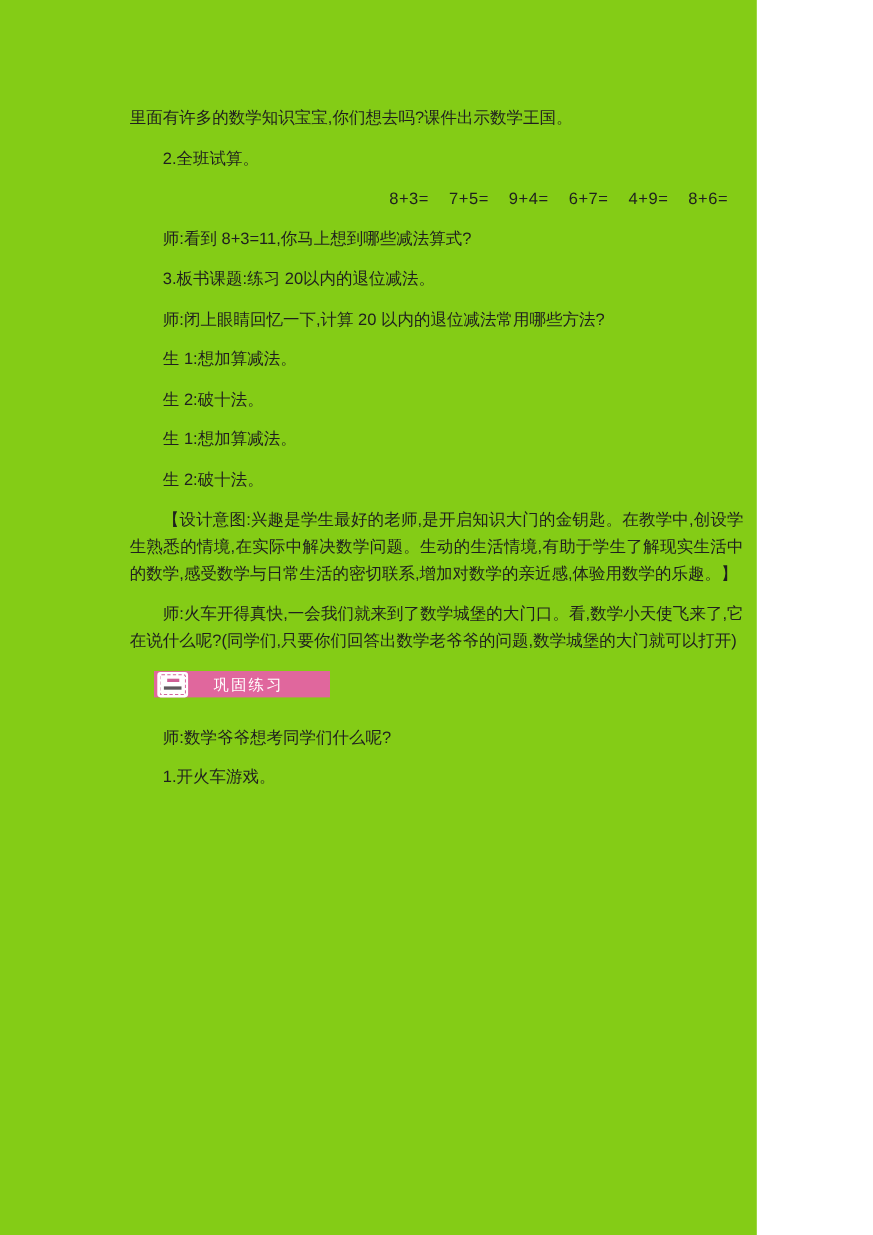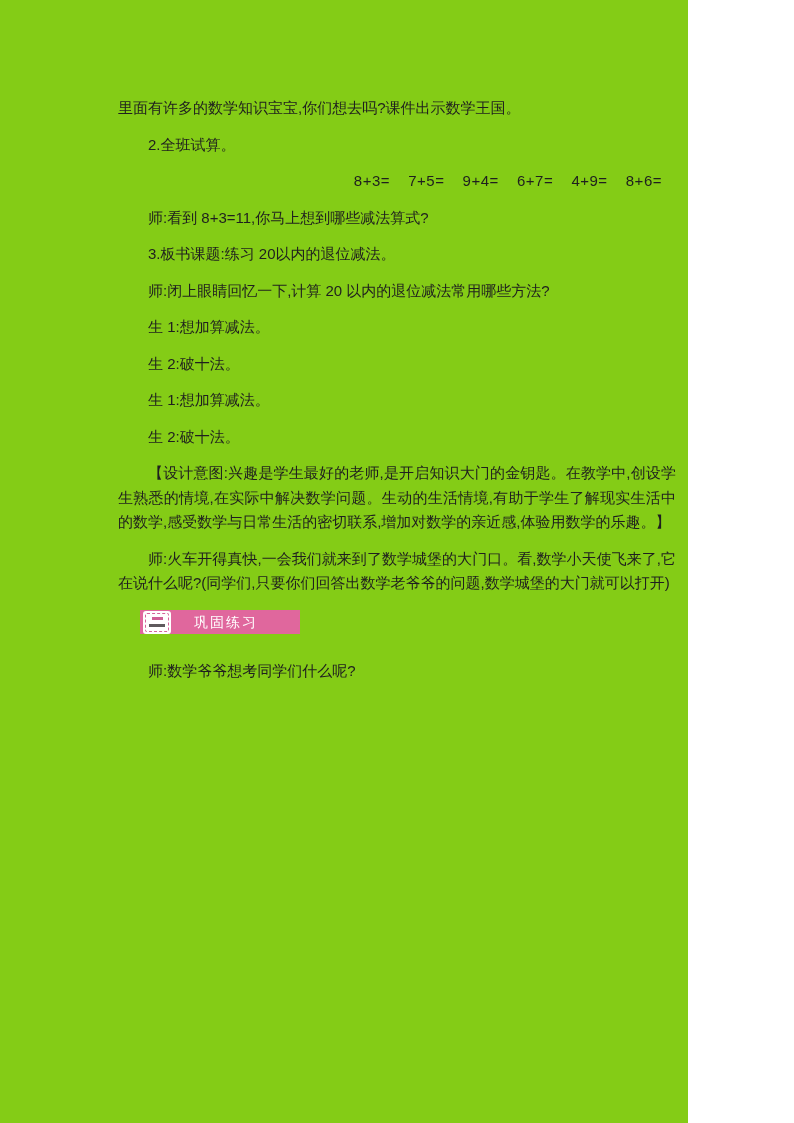--- a/index.html
+++ b/index.html
@@ -172,15 +172,16 @@
         <span class="banner-label">巩固练习</span>
       </div>
       <div class="tail t1"></div>
       <div class="tail t2"></div>
       <div class="tail t3"></div>
     </div>
 
     <p class="indent">师:数学爷爷想考同学们什么呢?</p>
 
 
+    <p class="indent">1.开火车游戏。</p>
 
   </div>
 </div>
 
 </body></html>

